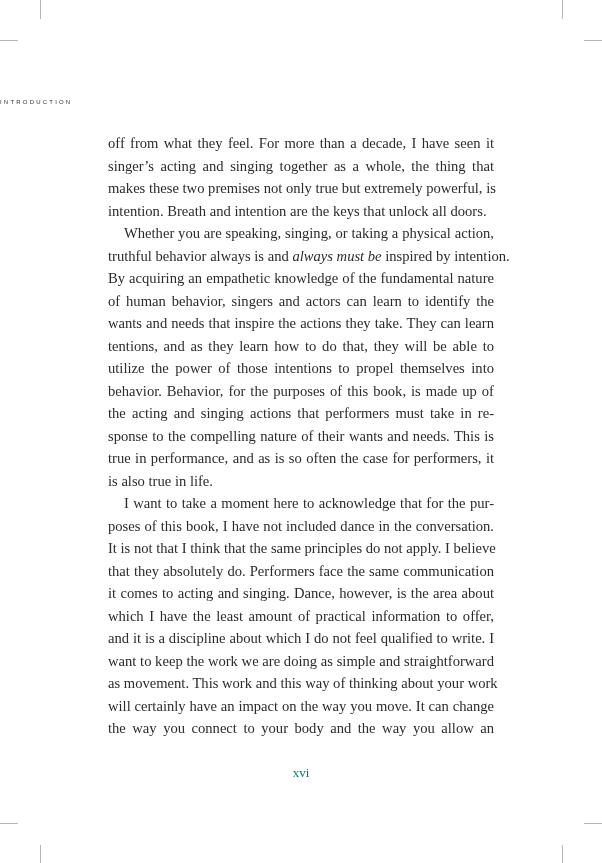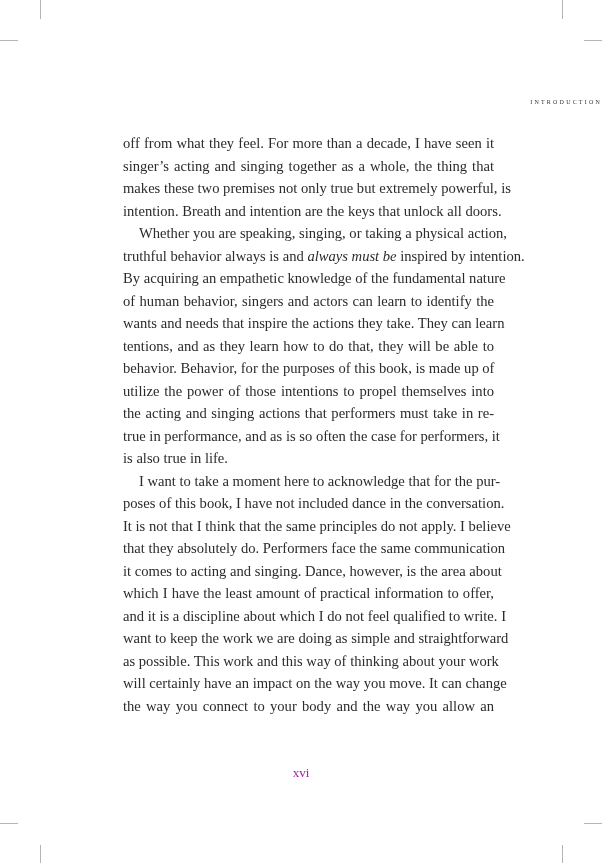--- a/index.html
+++ b/index.html
@@ -1,41 +1,41 @@
 <!DOCTYPE html>
 <html><head>
   <meta charset="utf-8">
   <style>
     html, body { margin: 0; padding: 0; background: #ffffff; }
     body { width: 602px; height: 863px; position: relative; overflow: hidden; }
     .crop { position: absolute; background: #b5b5b5; }
     .crop.v { width: 1px; height: 19px; }
     .crop.h { height: 1px; width: 18px; }
     .running-head {
-      position: absolute; top: 96px; left: 0; width: 602px; text-align: right;
-      font-family: Liberation Serif, serif;
+      position: absolute; top: 96px; left: 0; width: 602px; text-align: left;
+      font-family: Liberation Sans, sans-serif;
       font-size: 9px; letter-spacing: 2.2px; color: #333;
       font-variant: small-caps; text-transform: lowercase;
     }
     .body-text {
       position: absolute; top: 132px; left: 108px; width: 386px;
       font-family: "Liberation Serif", "DejaVu Serif", serif;
       font-size: 14.6px; line-height: 22.5px; color: #2b2b2b;
     }
     .line {
       display: block; height: 22.5px; white-space: nowrap;
-      text-align: justify; text-align-last: justify; margin-left: 15px;
+      text-align: justify; text-align-last: justify;
     }
     .line.last { text-align-last: left; }
     .line.indent { text-indent: 16px; }
     .line em { }
     .folio {
       position: absolute; top: 765px; left: 0; width: 602px; text-align: center;
       font-family: "Liberation Serif", "DejaVu Serif", serif;
-      font-size: 13px; color: #a21caf;
+      font-size: 13px; color: #0f766e;
     }
   </style>
 </head>
 <body>
 
 <div class="crop v" style="left:40px; top:0;"></div>
 <div class="crop h" style="left:0; top:40px;"></div>
 <div class="crop v" style="left:562px; top:0;"></div>
 <div class="crop h" style="left:584px; top:40px;"></div>
 <div class="crop h" style="left:0; top:823px;"></div>
@@ -49,31 +49,32 @@
     <span class="line">off from what they feel. For more than a decade, I have seen it</span>
     <span class="line">singer’s acting and singing together as a whole, the thing that</span>
     <span class="line">makes these two premises not only true but extremely powerful, is</span>
     <span class="line last">intention. Breath and intention are the keys that unlock all doors.</span>
     <span class="line indent">Whether you are speaking, singing, or taking a physical action,</span>
     <span class="line">truthful behavior always is and <em>always must be</em> inspired by intention.</span>
     <span class="line">By acquiring an empathetic knowledge of the fundamental nature</span>
     <span class="line">of human behavior, singers and actors can learn to identify the</span>
     <span class="line">wants and needs that inspire the actions they take. They can learn</span>
     <span class="line">tentions, and as they learn how to do that, they will be able to</span>
+    <span class="line">utilize the power of those intentions to propel themselves into</span>
     <span class="line">behavior. Behavior, for the purposes of this book, is made up of</span>
-    <span class="line">utilize the power of those intentions to propel themselves into</span>
     <span class="line">the acting and singing actions that performers must take in re-</span>
+    <span class="line">sponse to the compelling nature of their wants and needs. This is</span>
     <span class="line">true in performance, and as is so often the case for performers, it</span>
     <span class="line last">is also true in life.</span>
     <span class="line indent">I want to take a moment here to acknowledge that for the pur-</span>
     <span class="line">poses of this book, I have not included dance in the conversation.</span>
     <span class="line">It is not that I think that the same principles do not apply. I believe</span>
     <span class="line">that they absolutely do. Performers face the same communication</span>
     <span class="line">it comes to acting and singing. Dance, however, is the area about</span>
     <span class="line">which I have the least amount of practical information to offer,</span>
     <span class="line">and it is a discipline about which I do not feel qualified to write. I</span>
     <span class="line">want to keep the work we are doing as simple and straightforward</span>
-    <span class="line">as possible. This work and this way of thinking about your work</span>
+    <span class="line">as movement. This work and this way of thinking about your work</span>
     <span class="line">will certainly have an impact on the way you move. It can change</span>
     <span class="line">the way you connect to your body and the way you allow an</span>
   </div>
 
 <div class="folio">xvi</div>
 
 </body></html>

